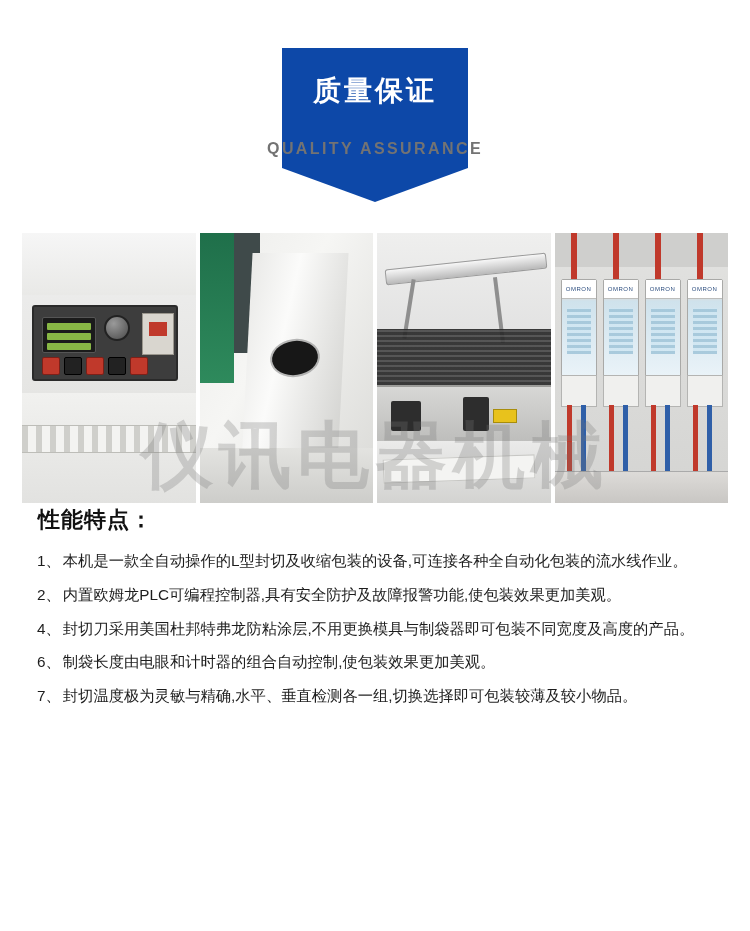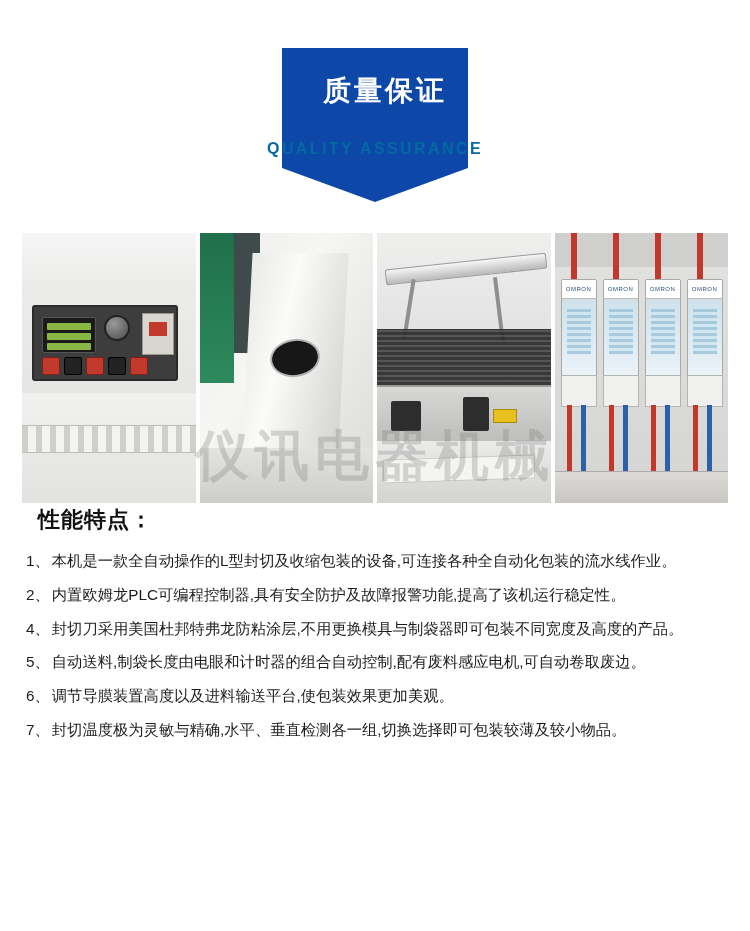--- a/index.html
+++ b/index.html
@@ -43,29 +43,28 @@
   .banner-cn {
     position: absolute;
     left: 282px;
     top: 72px;
     width: 186px;
     text-align: center;
     color: #ffffff;
     font-size: 28px;
     font-weight: bold;
     letter-spacing: 3px;
-    padding-left: 10px;
   }
   .banner-en {
     position: absolute;
     left: 250px;
     top: 140px;
     width: 250px;
     text-align: center;
-    color: #0369a1;
+    color: #737373;
     font-size: 16px;
     font-weight: bold;
     letter-spacing: 2.4px;
   }
 
   
   .photos {
     position: absolute;
     left: 22px;
     top: 233px;
@@ -238,21 +237,21 @@
   }
 
   
   .watermark {
     position: absolute;
     left: 22px;
     top: 390px;
     width: 706px;
     height: 130px;
     pointer-events: none;
-    font-size: 54px;
+    font-size: 72px;
     font-weight: bold;
     color: rgba(120,120,120,.28);
     letter-spacing: 6px;
     line-height: 130px;
     text-align: center;
     white-space: nowrap;
     overflow: hidden;
   }
 
   
@@ -263,21 +262,21 @@
     width: 750px;
   }
   .section-title {
     margin: 0 0 14px 38px;
     font-size: 22px;
     font-weight: bold;
     color: #111;
     letter-spacing: 1px;
   }
   ol.features {
-    margin: 0;
+    margin: 11px;
     padding: 0 26px 0 26px;
     list-style: none;
   }
   ol.features li {
     font-size: 15.3px;
     line-height: 1.62;
     color: #1d1d1d;
     margin-bottom: 9px;
     text-align: justify;
   }
@@ -379,19 +378,18 @@
     <div class="rail2"></div>
   </div>
 </div>
 
 <div class="watermark">仪讯电器机械</div>
 
 <div class="content">
   <h2 class="section-title">性能特点：</h2>
   <ol class="features">
     <li><span class="idx">1、</span><span>本机是一款全自动操作的L型封切及收缩包装的设备,可连接各种全自动化包装的流水线作业。</span></li>
-    <li><span class="idx">2、</span><span>内置欧姆龙PLC可编程控制器,具有安全防护及故障报警功能,提高了该机运行稳定性。</span></li>
+    <li><span class="idx">2、</span><span>内置欧姆龙PLC可编程控制器,具有安全防护及故障报警功能,使包装效果更加美观。</span></li>
     <li><span class="idx">4、</span><span>封切刀采用美国杜邦特弗龙防粘涂层,不用更换模具与制袋器即可包装不同宽度及高度的产品。</span></li>
-    <li><span class="idx">5、</span><span>自动送料,制袋长度由电眼和计时器的组合自动控制,配有废料感应电机,可自动卷取废边。</span></li>
-    <li><span class="idx">6、</span><span>调节导膜装置高度以及进料输送平台,使包装效果更加美观。</span></li>
+    <li><span class="idx">6、</span><span>制袋长度由电眼和计时器的组合自动控制,使包装效果更加美观。</span></li>
     <li><span class="idx">7、</span><span>封切温度极为灵敏与精确,水平、垂直检测各一组,切换选择即可包装较薄及较小物品。</span></li>
   </ol>
 </div>
 
 </body></html>

